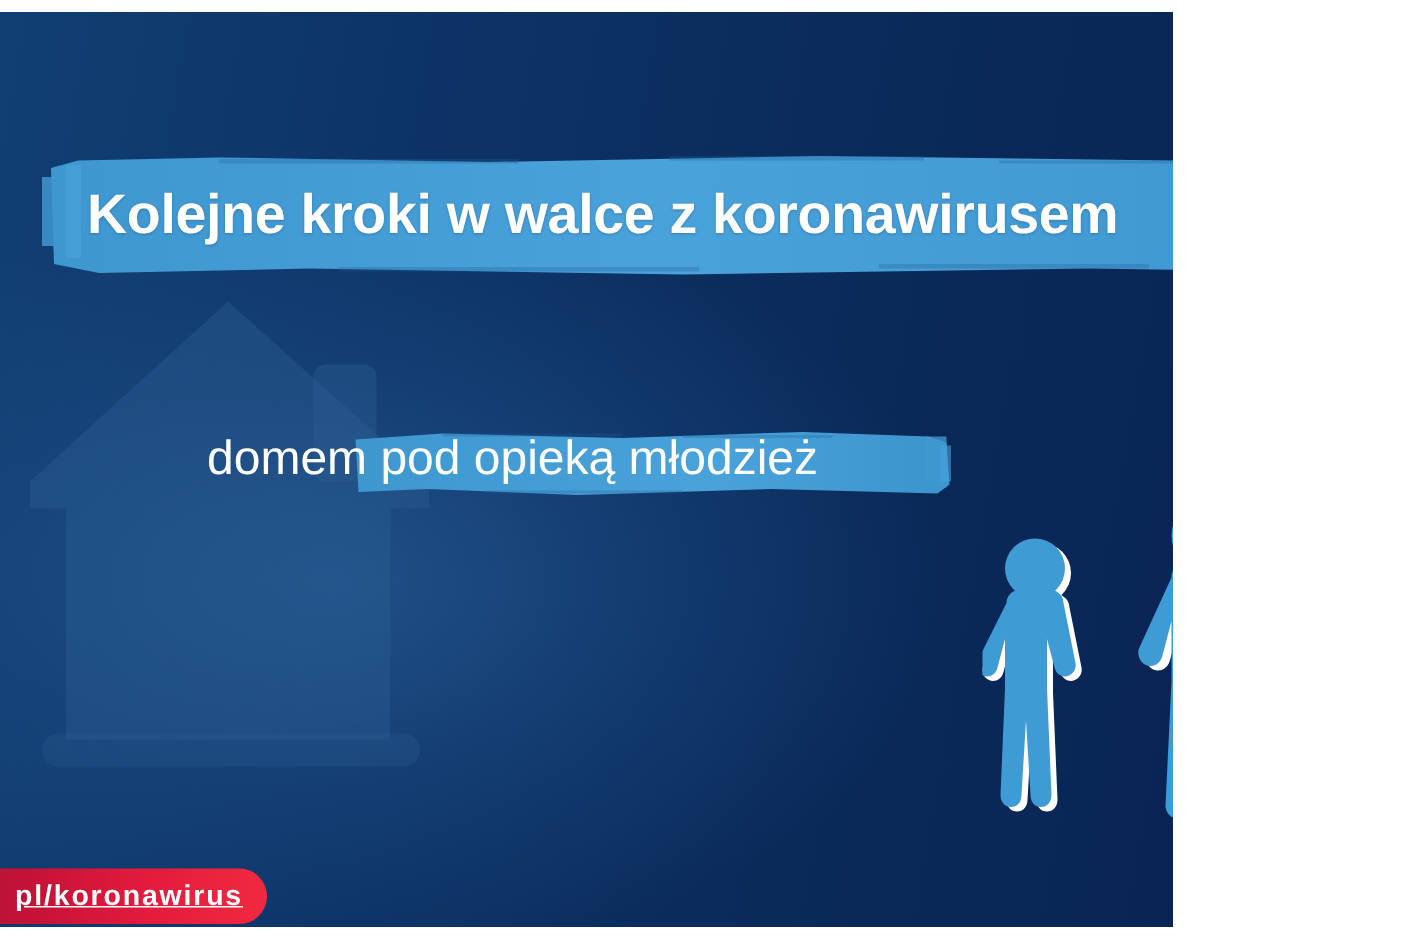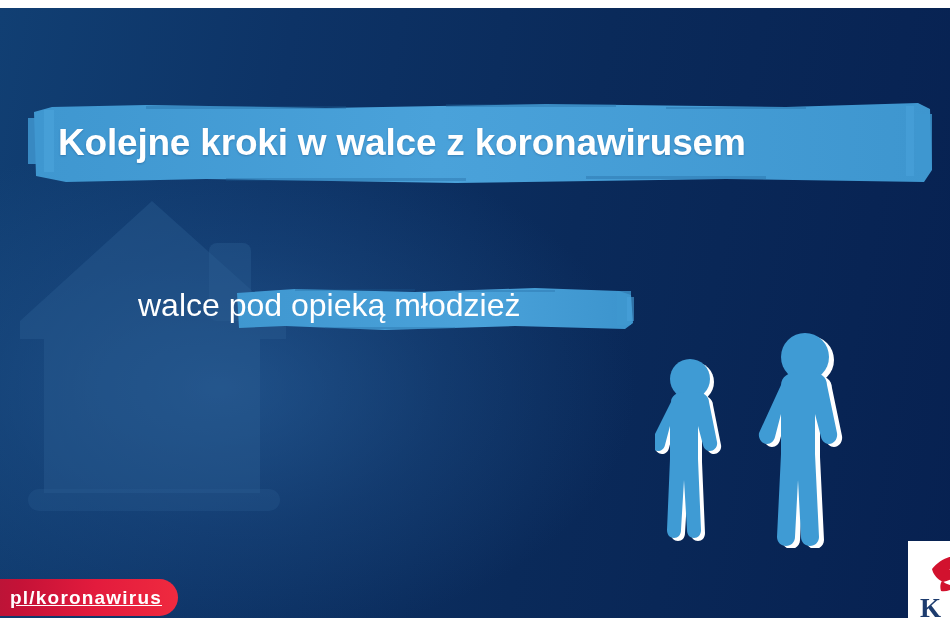--- a/index.html
+++ b/index.html
@@ -11,21 +11,21 @@
   body {
     width: 950px;
     height: 632px;
     overflow: hidden;
     font-family: "Liberation Sans", sans-serif;
   }
 
   
   .poster-frame {
     position: relative;
-    width: 950px;
+    width: 782px;
     height: 632px;
     background: #ffffff;
     overflow: hidden;
   }
 
   
   .stage {
     position: absolute;
     left: 0;
     top: 8px;
@@ -262,21 +262,21 @@
           </defs>
           <path d="M2 6 L60 2 L180 5 L300 1 L384 4 L396 8 L398 36 L390 42 L280 39 L150 43 L50 39 L4 41 Z" fill="url(#hlGrad)"></path>
           <rect x="382" y="4" width="14" height="34" fill="#3f97d0" opacity="0.8"></rect>
           <rect x="392" y="10" width="7" height="24" fill="#4aa2da" opacity="0.6"></rect>
           <g opacity="0.28" fill="#1d5f96">
             <rect x="60" y="2" width="120" height="2"></rect>
             <rect x="220" y="3" width="100" height="2"></rect>
             <rect x="90" y="40" width="130" height="2"></rect>
           </g>
         </svg>
-        <span class="txt reg">walce </span><span class="txt reg">pod opieką młodzież</span>
+        <span class="txt reg">domem </span><span class="txt reg">pod opieką młodzież</span>
       </div>
 
     </div>
 
     <svg class="figures" viewBox="0 0 210 215">
 
       <g>
         <g fill="#ffffff">
           <circle cx="39" cy="49" r="20"></circle>
           <path d="M20 72 C20 66, 26 62, 33 62 L45 62 C52 62, 58 66, 58 72 L66 112 C67 117, 63 121, 59 121 C56 121, 53 119, 52 115 L47 96 L47 129 L50 200 C50 205, 47 208, 43 208 C39 208, 36 205, 36 200 L33 150 L30 200 C30 205, 27 208, 23 208 C19 208, 16 205, 16 200 L19 129 L19 96 L14 115 C13 119, 10 121, 7 121 C3 121, -1 117, 0 112 Z"></path>

